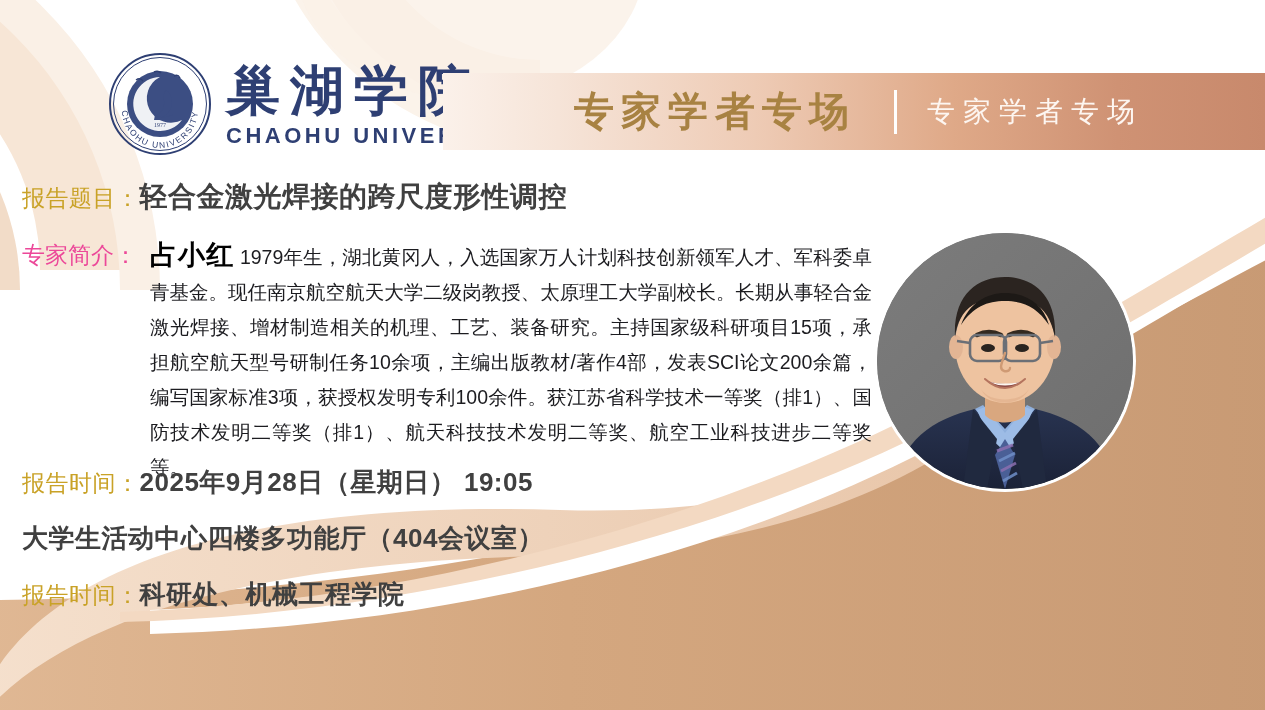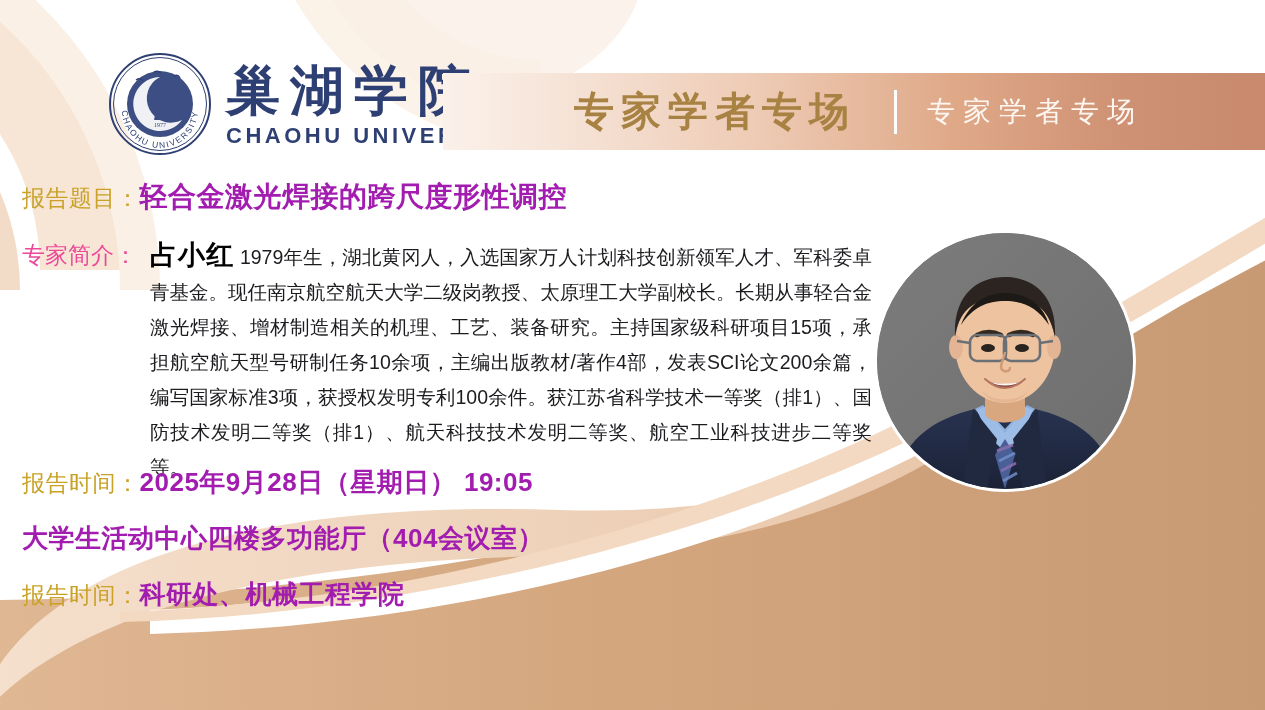--- a/index.html
+++ b/index.html
@@ -133,21 +133,21 @@
   .label {
     font-size: 23px;
     font-weight: 400;
     color: #c9a227;
     letter-spacing: 0.5px;
     flex: none;
   }
   .value-strong {
     font-size: 26px;
     font-weight: 700;
-    color: #a21caf;
+    color: #404040;
     letter-spacing: 0.5px;
   }
 
   #row-title { left: 22px; top: 18px; }
   #row-title .value-strong { font-size: 28px; }
   .bio-wrap {
     position: absolute;
     left: 22px;
     top: 78px;
     width: 850px;

